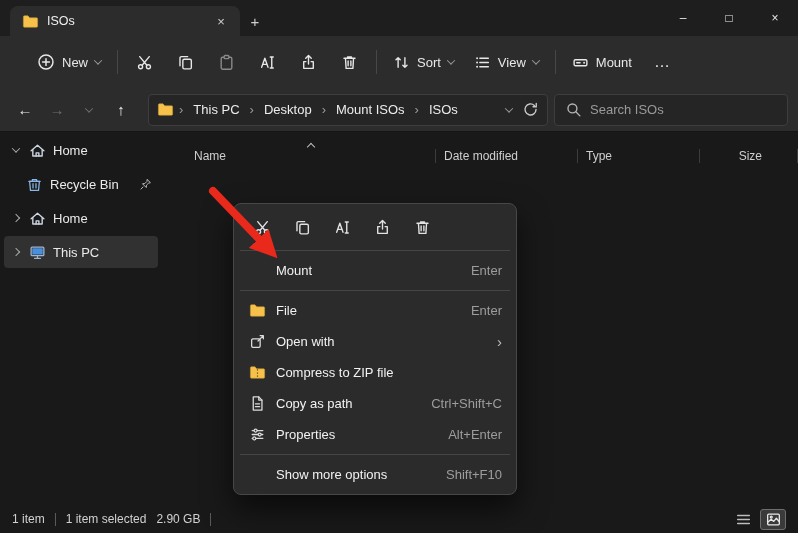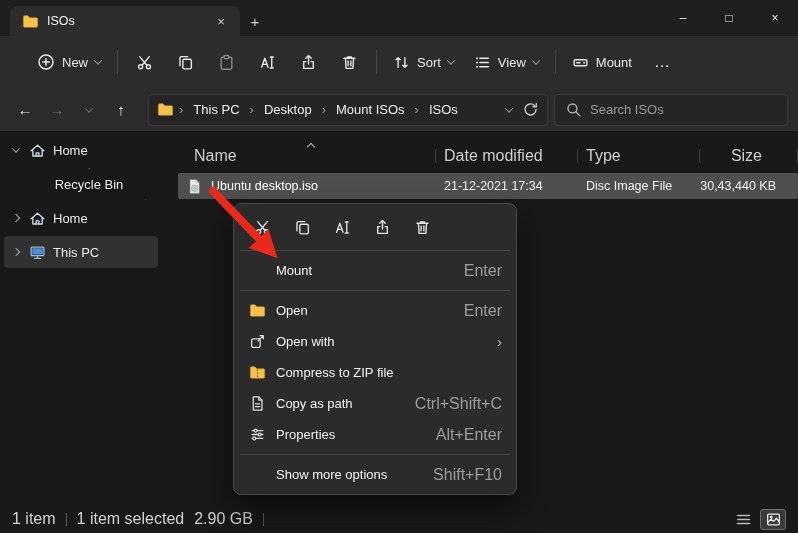--- a/index.html
+++ b/index.html
@@ -42,55 +42,55 @@
   .searchbox { margin-left:auto; width:234px; height:32px; background:#252525; border:1px solid #3e3e3e; border-radius:4px; display:flex; align-items:center; padding:0 10px; gap:8px; }
   .searchbox input { flex:1; background:transparent; border:none; outline:none; color:#e8e8e8; font-family:"Liberation Sans",sans-serif; font-size:13px; }
   .searchbox input::placeholder { color:#9a9a9a; }
 
   
   .main { flex:1; display:flex; min-height:0; }
   .sidebar { width:162px; flex:none; }
   .sitem { height:32px; margin:2px 4px; border-radius:4px; display:flex; align-items:center; gap:7px; padding:0 6px; color:#eaeaea; }
   .sitem.sel { background:#313131; }
   .sitem .chvslot { width:12px; display:flex; justify-content:center; color:#a8a8a8; }
-  .sitem.child { padding-left:22px;flex-direction:column; }
+  .sitem.child { padding-left:22px; }
   .pin { margin-left:auto; color:#bdbdbd; }
 
   .content { flex:1; position:relative; padding-top:10px; min-width:0; }
-  .headers { height:28px; display:flex; align-items:center; font-size:16px; color:#cfcfcf; position:relative; }
+  .headers { height:28px; display:flex; align-items:center; font-size:12px; color:#cfcfcf; position:relative; }
   .hcell { position:relative; height:100%; display:flex; align-items:center; }
   .hcell::after { content:""; position:absolute; right:0; top:7px; height:14px; width:1px; background:#3c3c3c; }
   .h-name { width:274px; padding-left:32px; }
   .h-date { width:142px; padding-left:8px; }
   .h-type { width:122px; padding-left:8px; }
   .h-size { flex:1; justify-content:flex-end; padding-right:36px; }
   .sortcaret { position:absolute; left:146px; top:2px; color:#bdbdbd; }
 
   .frow { height:26px; margin:3px 0 0 16px; display:flex; align-items:center; background:#4f4f4f; border-radius:2px; }
   .f-name { width:258px; display:flex; align-items:center; gap:8px; padding-left:8px; color:#fff; }
   .f-date { width:142px; padding-left:8px; color:#f2f2f2; }
   .f-type { width:122px; padding-left:8px; color:#f2f2f2; }
   .f-size { flex:1; text-align:right; padding-right:22px; color:#f2f2f2; }
   .f-name span, .f-date, .f-type, .f-size { font-size:12.5px; white-space:nowrap; overflow:hidden; }
 
   
-  .statusbar { height:28px; flex:none; display:flex; align-items:center; padding:0 12px; gap:10px; font-size:16px; color:#d2d2d2; }
+  .statusbar { height:28px; flex:none; display:flex; align-items:center; padding:0 12px; gap:10px; font-size:12px; color:#d2d2d2; }
   .sdiv { width:1px; height:13px; background:#5a5a5a; }
   .viewtoggles { margin-left:auto; display:flex; gap:4px; }
   .vbtn { width:26px; height:21px; display:flex; align-items:center; justify-content:center; border-radius:3px; color:#bdbdbd; }
   .vbtn.active { border:1px solid #6e6e6e; background:#3a3a3a; color:#e8e8e8; }
 
   
   .ctxmenu { position:absolute; left:233px; top:203px; width:284px; background:#2b2b2b; border:1px solid #474747; border-radius:8px; padding:4px; box-shadow:0 14px 30px rgba(0,0,0,.6); z-index:10; }
   .iconrow { display:flex; align-items:center; gap:7px; padding:5px 8px; }
   .mico { width:33px; height:28px; display:flex; align-items:center; justify-content:center; border-radius:4px; color:#e2e2e2; }
   .msep { height:1px; background:#454545; margin:4px 2px; }
   .mitem { height:31px; display:flex; align-items:center; gap:10px; padding:0 10px; border-radius:4px; color:#f2f2f2; }
   .mitem .islot { width:18px; height:18px; display:flex; align-items:center; justify-content:center; color:#dcdcdc; flex:none; }
-  .mshort { margin-left:auto; color:#9d9d9d; font-size:16px;text-align:right; }
+  .mshort { margin-left:auto; color:#9d9d9d; font-size:13px;text-align:right; }
   .msub { margin-left:auto; color:#bdbdbd; font-size:15px; line-height:1; }
 
   .arrow-overlay { position:absolute; inset:0; z-index:20; pointer-events:none; }
 </style>
 </head>
 <body>
 
 <div class="window">
 
   <div class="titlebar">
@@ -273,34 +273,20 @@
     </div>
 
     <div class="content">
       <div class="headers">
         <i class="chv up sortcaret"></i>
         <div class="hcell h-name">Name</div>
         <div class="hcell h-date">Date modified</div>
         <div class="hcell h-type">Type</div>
         <div class="hcell h-size">Size</div>
       </div>
-      <div class="frow">
-        <div class="f-name">
-          <svg class="ic" viewBox="0 0 16 16">
-              <path d="M3.8 1.6h5.8l2.8 2.8v10H3.8z" fill="#e9e9e9" stroke="#9a9a9a" stroke-width="0.5"></path>
-              <path d="M9.6 1.6v2.8h2.8" fill="none" stroke="#9a9a9a" stroke-width="0.5"></path>
-              <circle cx="8.1" cy="9.7" r="3" fill="#cfcfcf" stroke="#8f8f8f" stroke-width="0.5"></circle>
-              <circle cx="8.1" cy="9.7" r="0.9" fill="#e9e9e9" stroke="#8f8f8f" stroke-width="0.5"></circle>
-            </svg>
-          <span>Ubuntu desktop.iso</span>
-        </div>
-        <div class="f-date">21-12-2021 17:34</div>
-        <div class="f-type">Disc Image File</div>
-        <div class="f-size">30,43,440 KB</div>
-      </div>
     </div>
   </div>
 
   <div class="statusbar">
     <span>1 item</span>
     <span class="sdiv"></span>
     <span>1 item selected</span>
     <span>2.90 GB</span>
     <span class="sdiv"></span>
     <div class="viewtoggles">
@@ -360,21 +346,21 @@
       <span class="mshort">Enter</span>
     </div>
     <div class="msep"></div>
 
     <div class="mitem">
       <span class="islot">
         <svg class="ic" viewBox="0 0 16 16">
             <path d="M1.3 3.6a1 1 0 0 1 1-1h3.3l1.7 1.9h6.4a1 1 0 0 1 1 1v6.9a1 1 0 0 1-1 1H2.3a1 1 0 0 1-1-1z" fill="#f6c04a" stroke="#c79b35" stroke-width="0.5"></path>
           </svg>
       </span>
-      <span>Open</span>
+      <span>File</span>
       <span class="mshort">Enter</span>
     </div>
 
     <div class="mitem">
       <span class="islot">
         <svg class="ic" viewBox="0 0 16 16" fill="none" stroke="currentColor" stroke-width="1.2" stroke-linecap="round" stroke-linejoin="round">
             <rect x="2.5" y="5.5" width="8" height="8" rx="1.2"></rect>
             <path d="M8.5 7.5 13.5 2.5M13.5 5.5v-3h-3"></path>
           </svg>
       </span>

